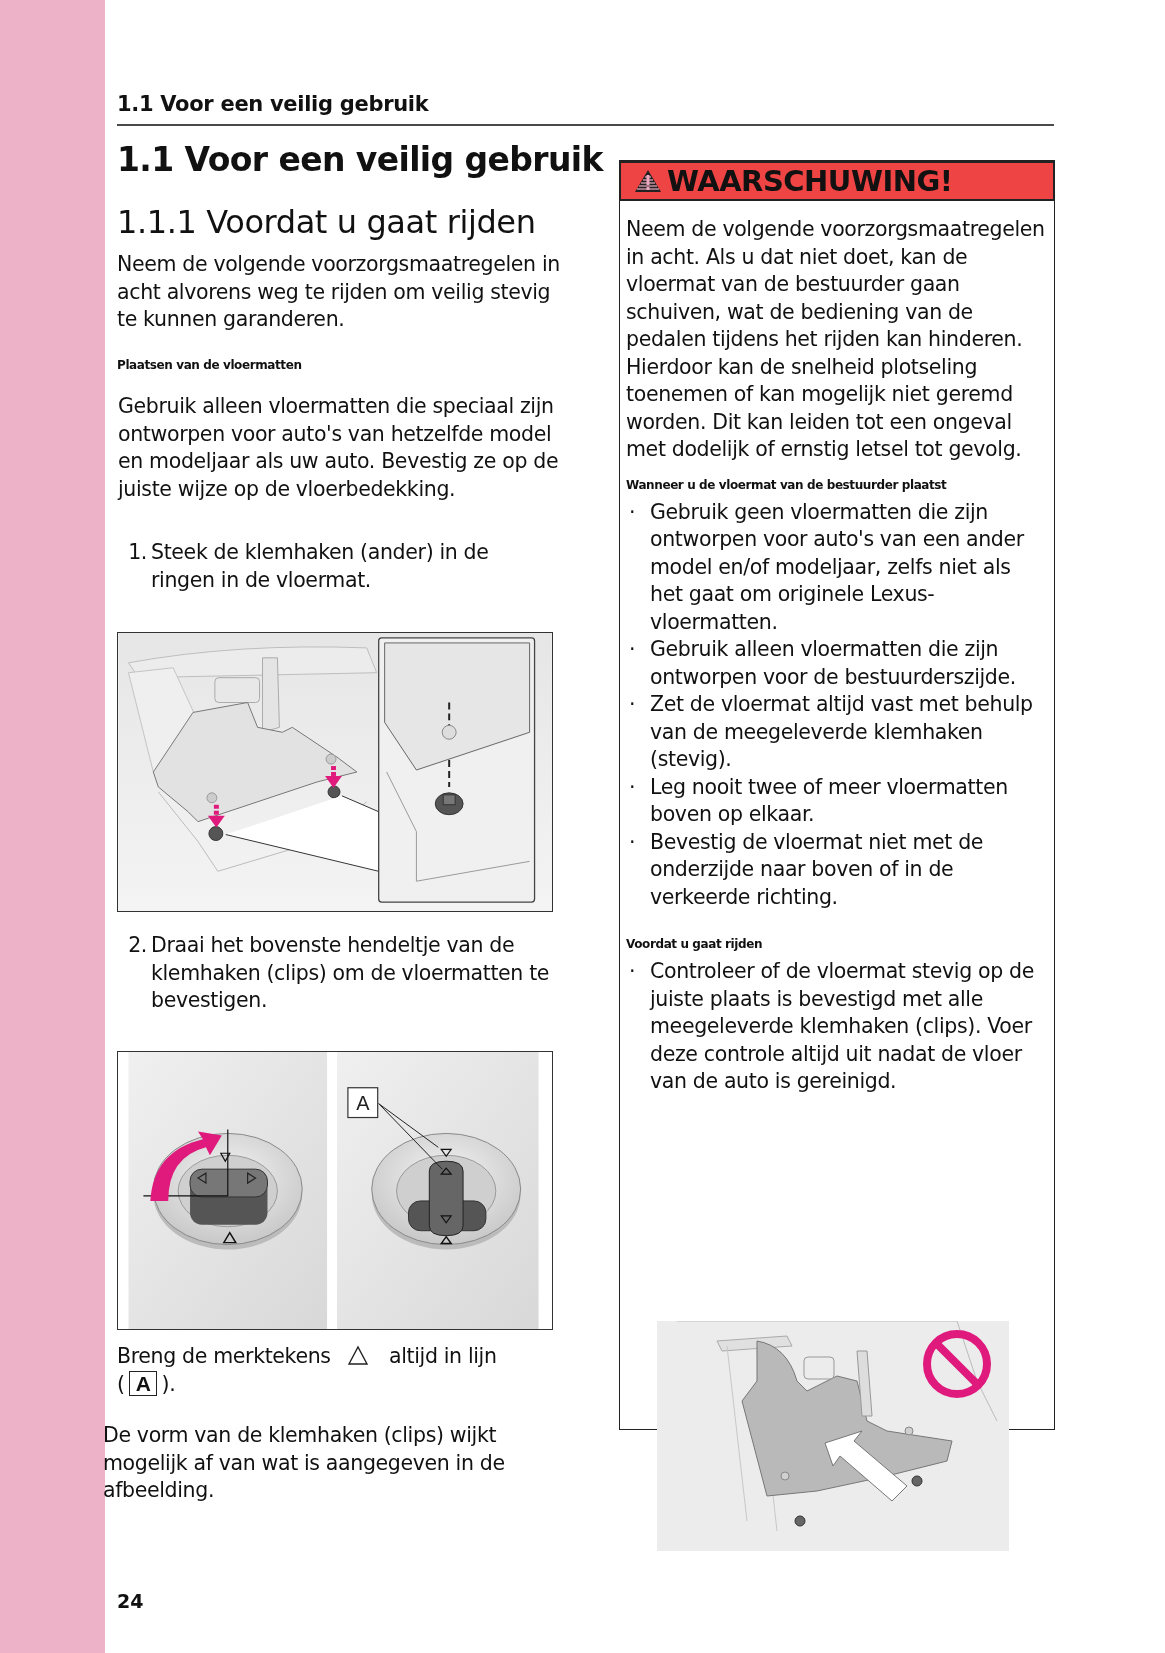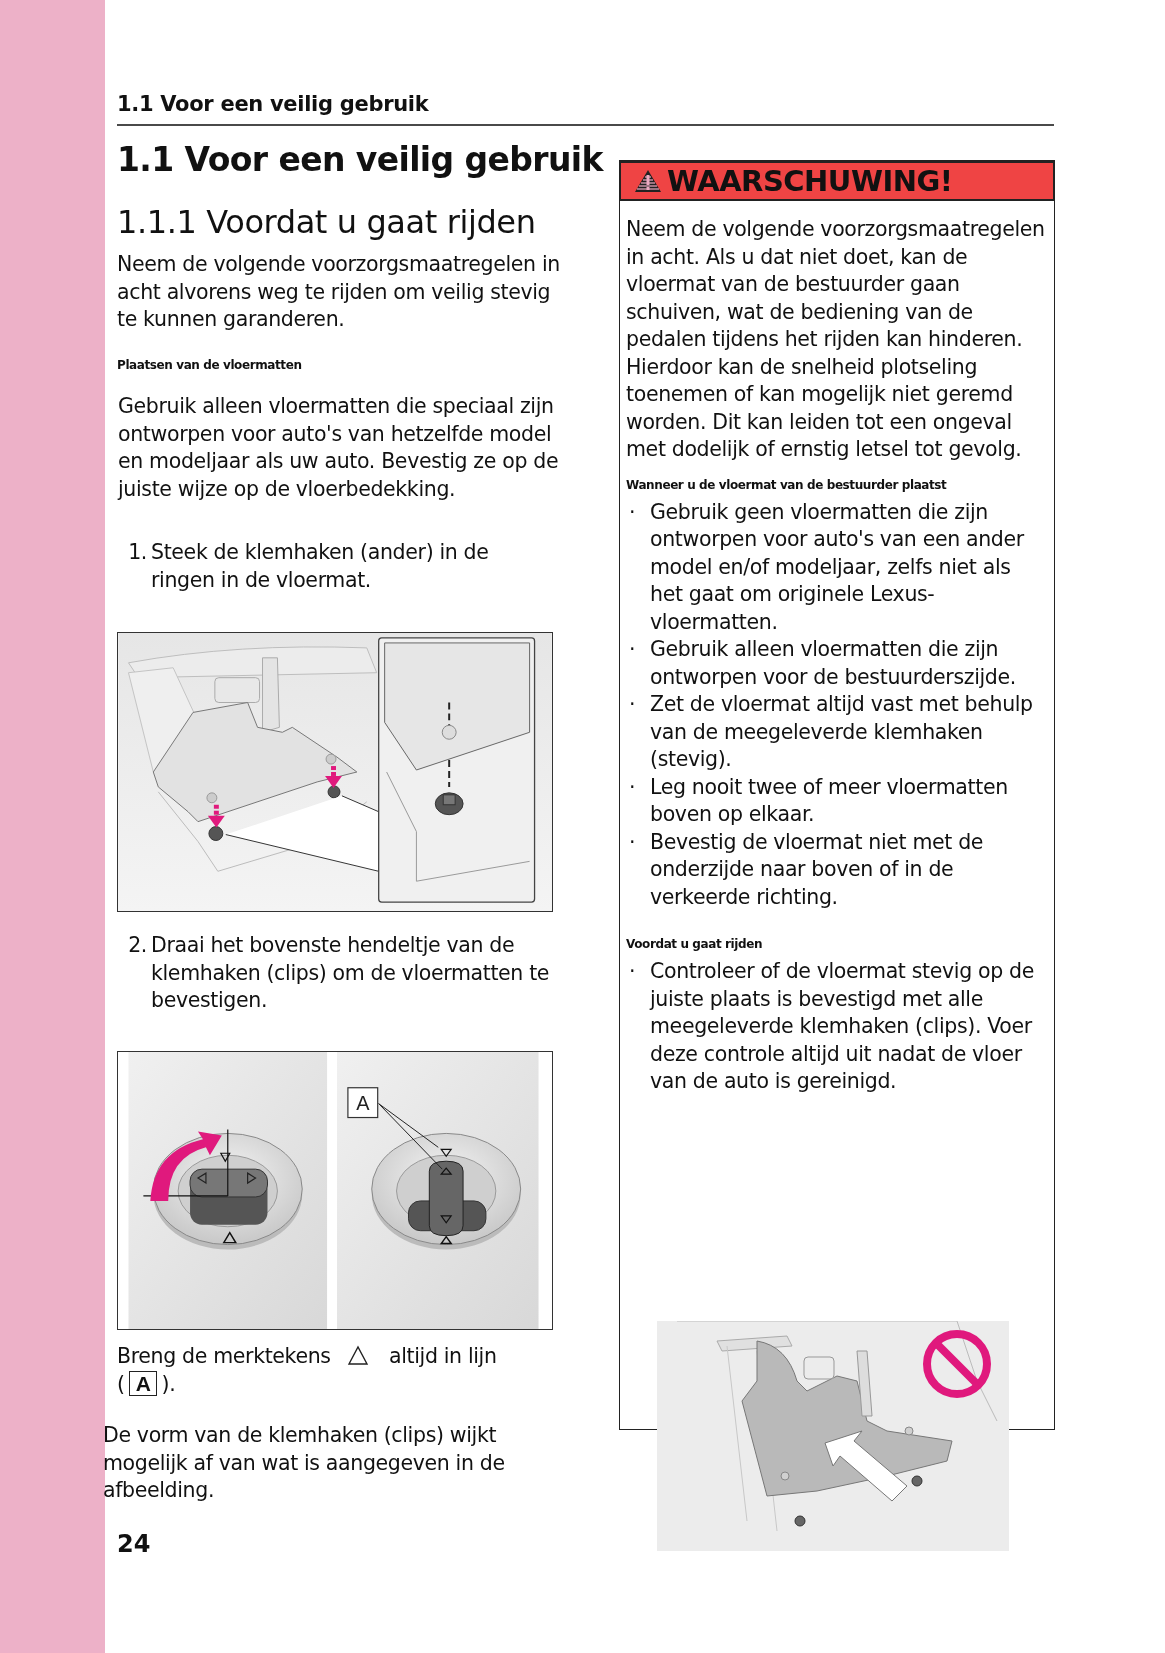--- a/index.html
+++ b/index.html
@@ -28,21 +28,21 @@
   .fig { position: absolute; border: 1.5px solid #333; background: #f2f2f2; overflow: hidden; }
   .fig1 { left: 117px; top: 632px; width: 436px; height: 280px; }
   .fig2 { left: 117px; top: 1051px; width: 436px; height: 279px; background: #fff; }
   .fig svg { display: block; width: 100%; height: 100%; }
 
   .align-note { position: absolute; left: 117px; top: 1343px; width: 445px; }
   .align-note .tri { display: inline-block; width: 22px; height: 20px; vertical-align: -2px; margin: 0 14px 0 10px; }
   .align-note .boxA { display: inline-block; border: 1.5px solid #222; font-family: "Liberation Sans", sans-serif; font-weight: bold; font-size: 21px; line-height: 23px; padding: 0 6px; margin: 0 4px; }
   .shape-note { position: absolute; left: 103px; top: 1422px; width: 445px; }
 
-  .page-num { position: absolute; left: 117px; top: 1530px; font-size: 24px; font-weight: bold; }
+  .page-num { position: absolute; left: 117px; top: 1590px; font-size: 19px; font-weight: bold; }
 
   .warn { position: absolute; left: 619px; top: 160px; width: 436px; height: 1270px; border: 1.5px solid #222; }
   .warn-head { position: absolute; left: -1px; top: 0; width: 436px; height: 40px; background: #ef4444; border: 2.5px solid #222; display: flex; align-items: center; padding-left: 12px; }
   .warn-head .wicon { width: 30px; height: 26px; margin-right: 4px; }
   .warn-head .wlabel { font-size: 29px; font-weight: bold; letter-spacing: -0.5px; color: #111; }
   .warn-body { position: absolute; left: 6px; top: 55px; width: 420px; }
   .w-intro { width: 420px; }
   .w-head1 { margin-top: 8px; }
   .bullets { list-style: none; }
   .bullets li { display: flex; }

